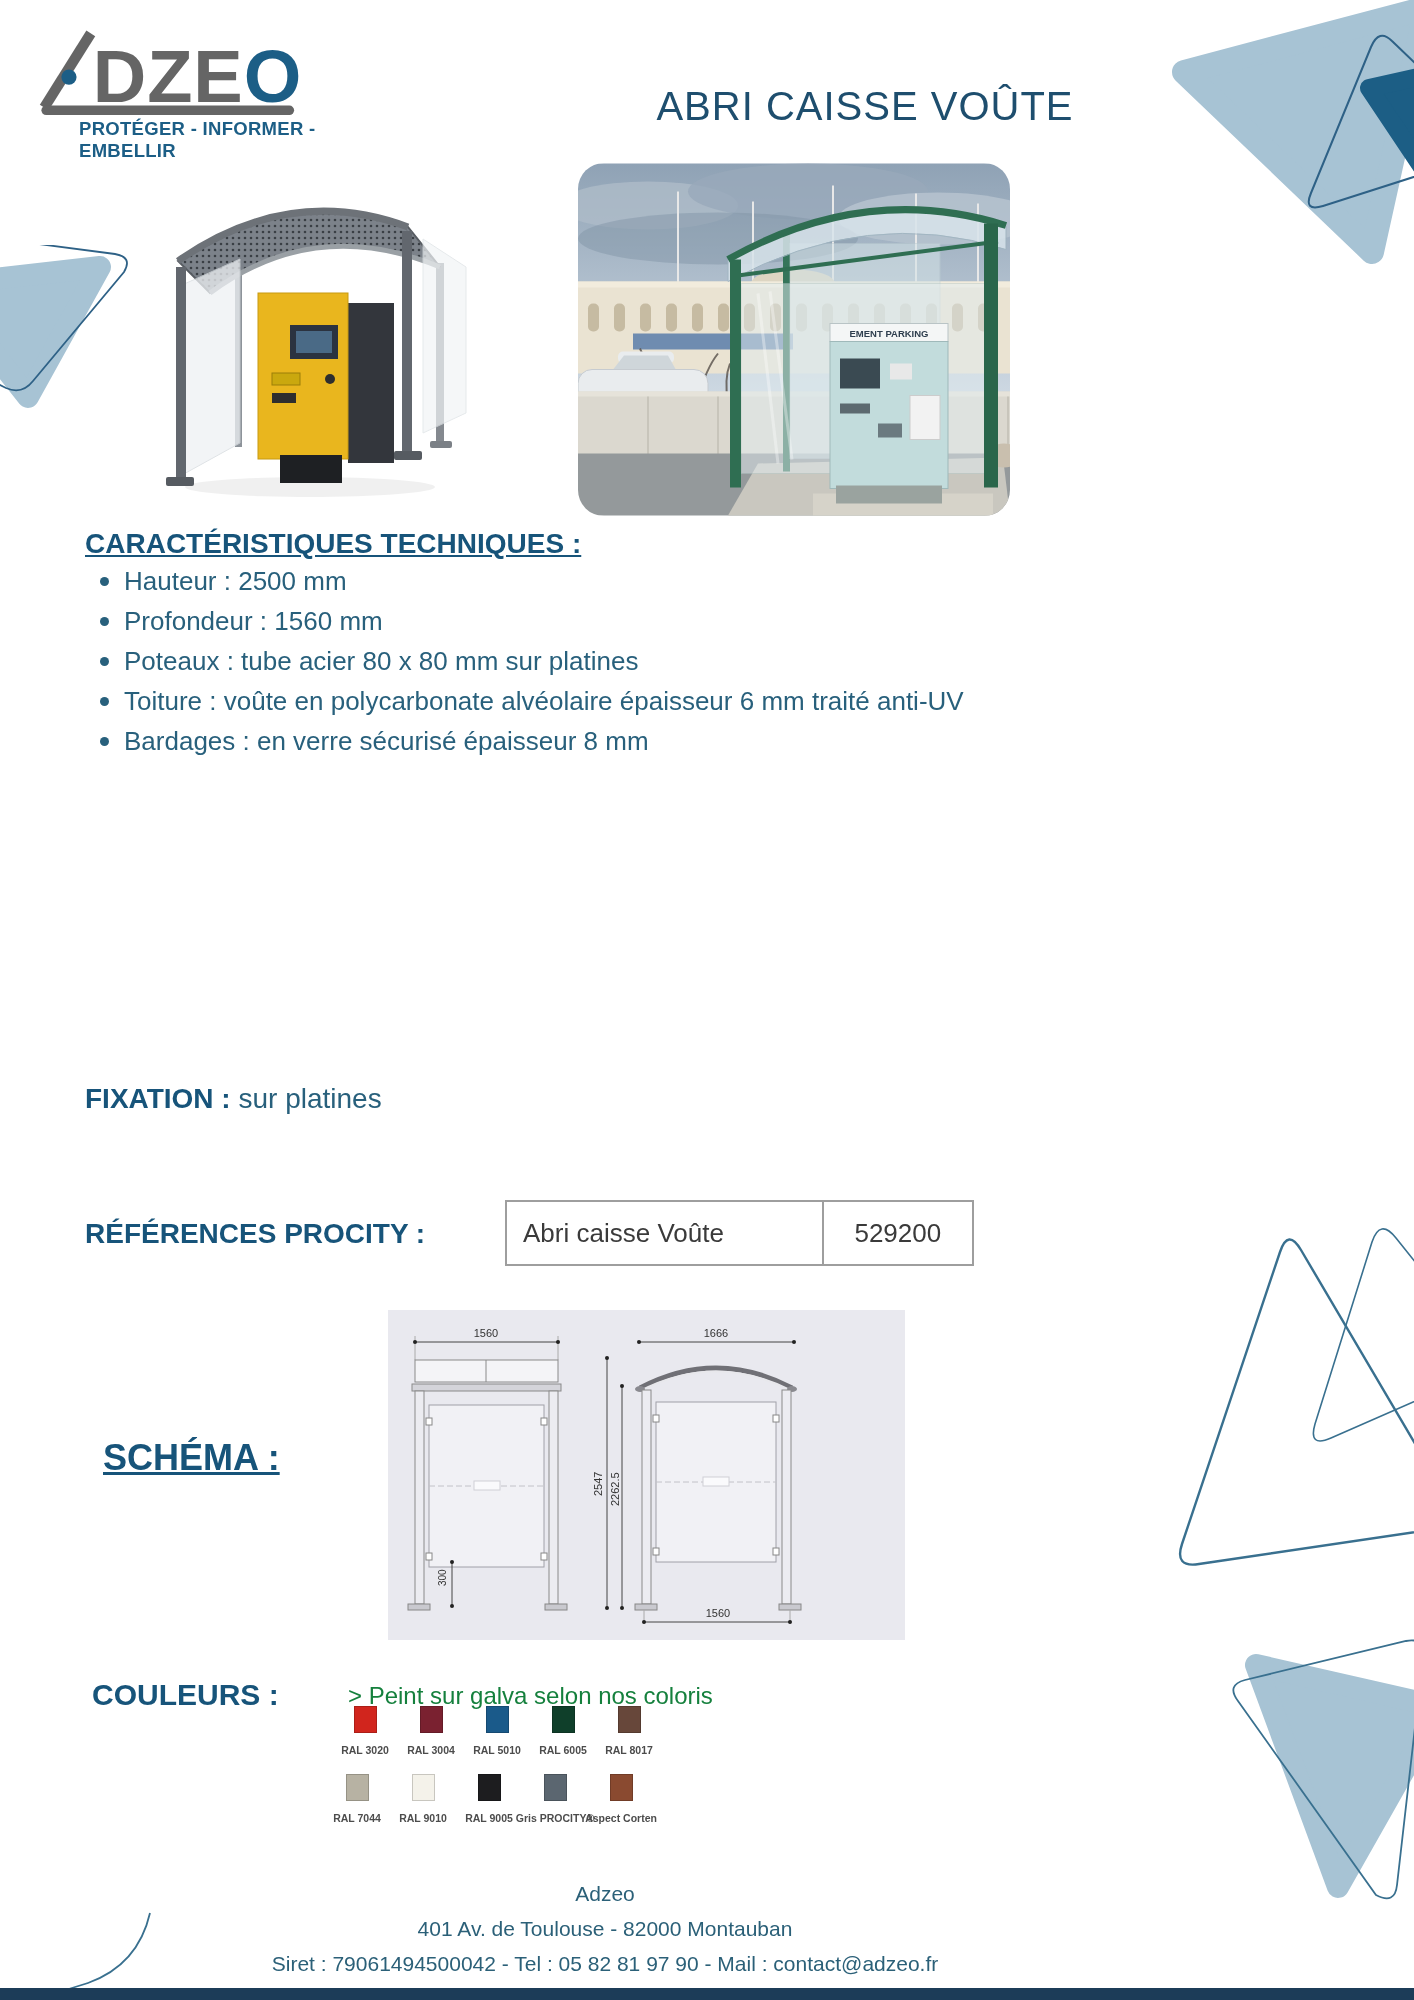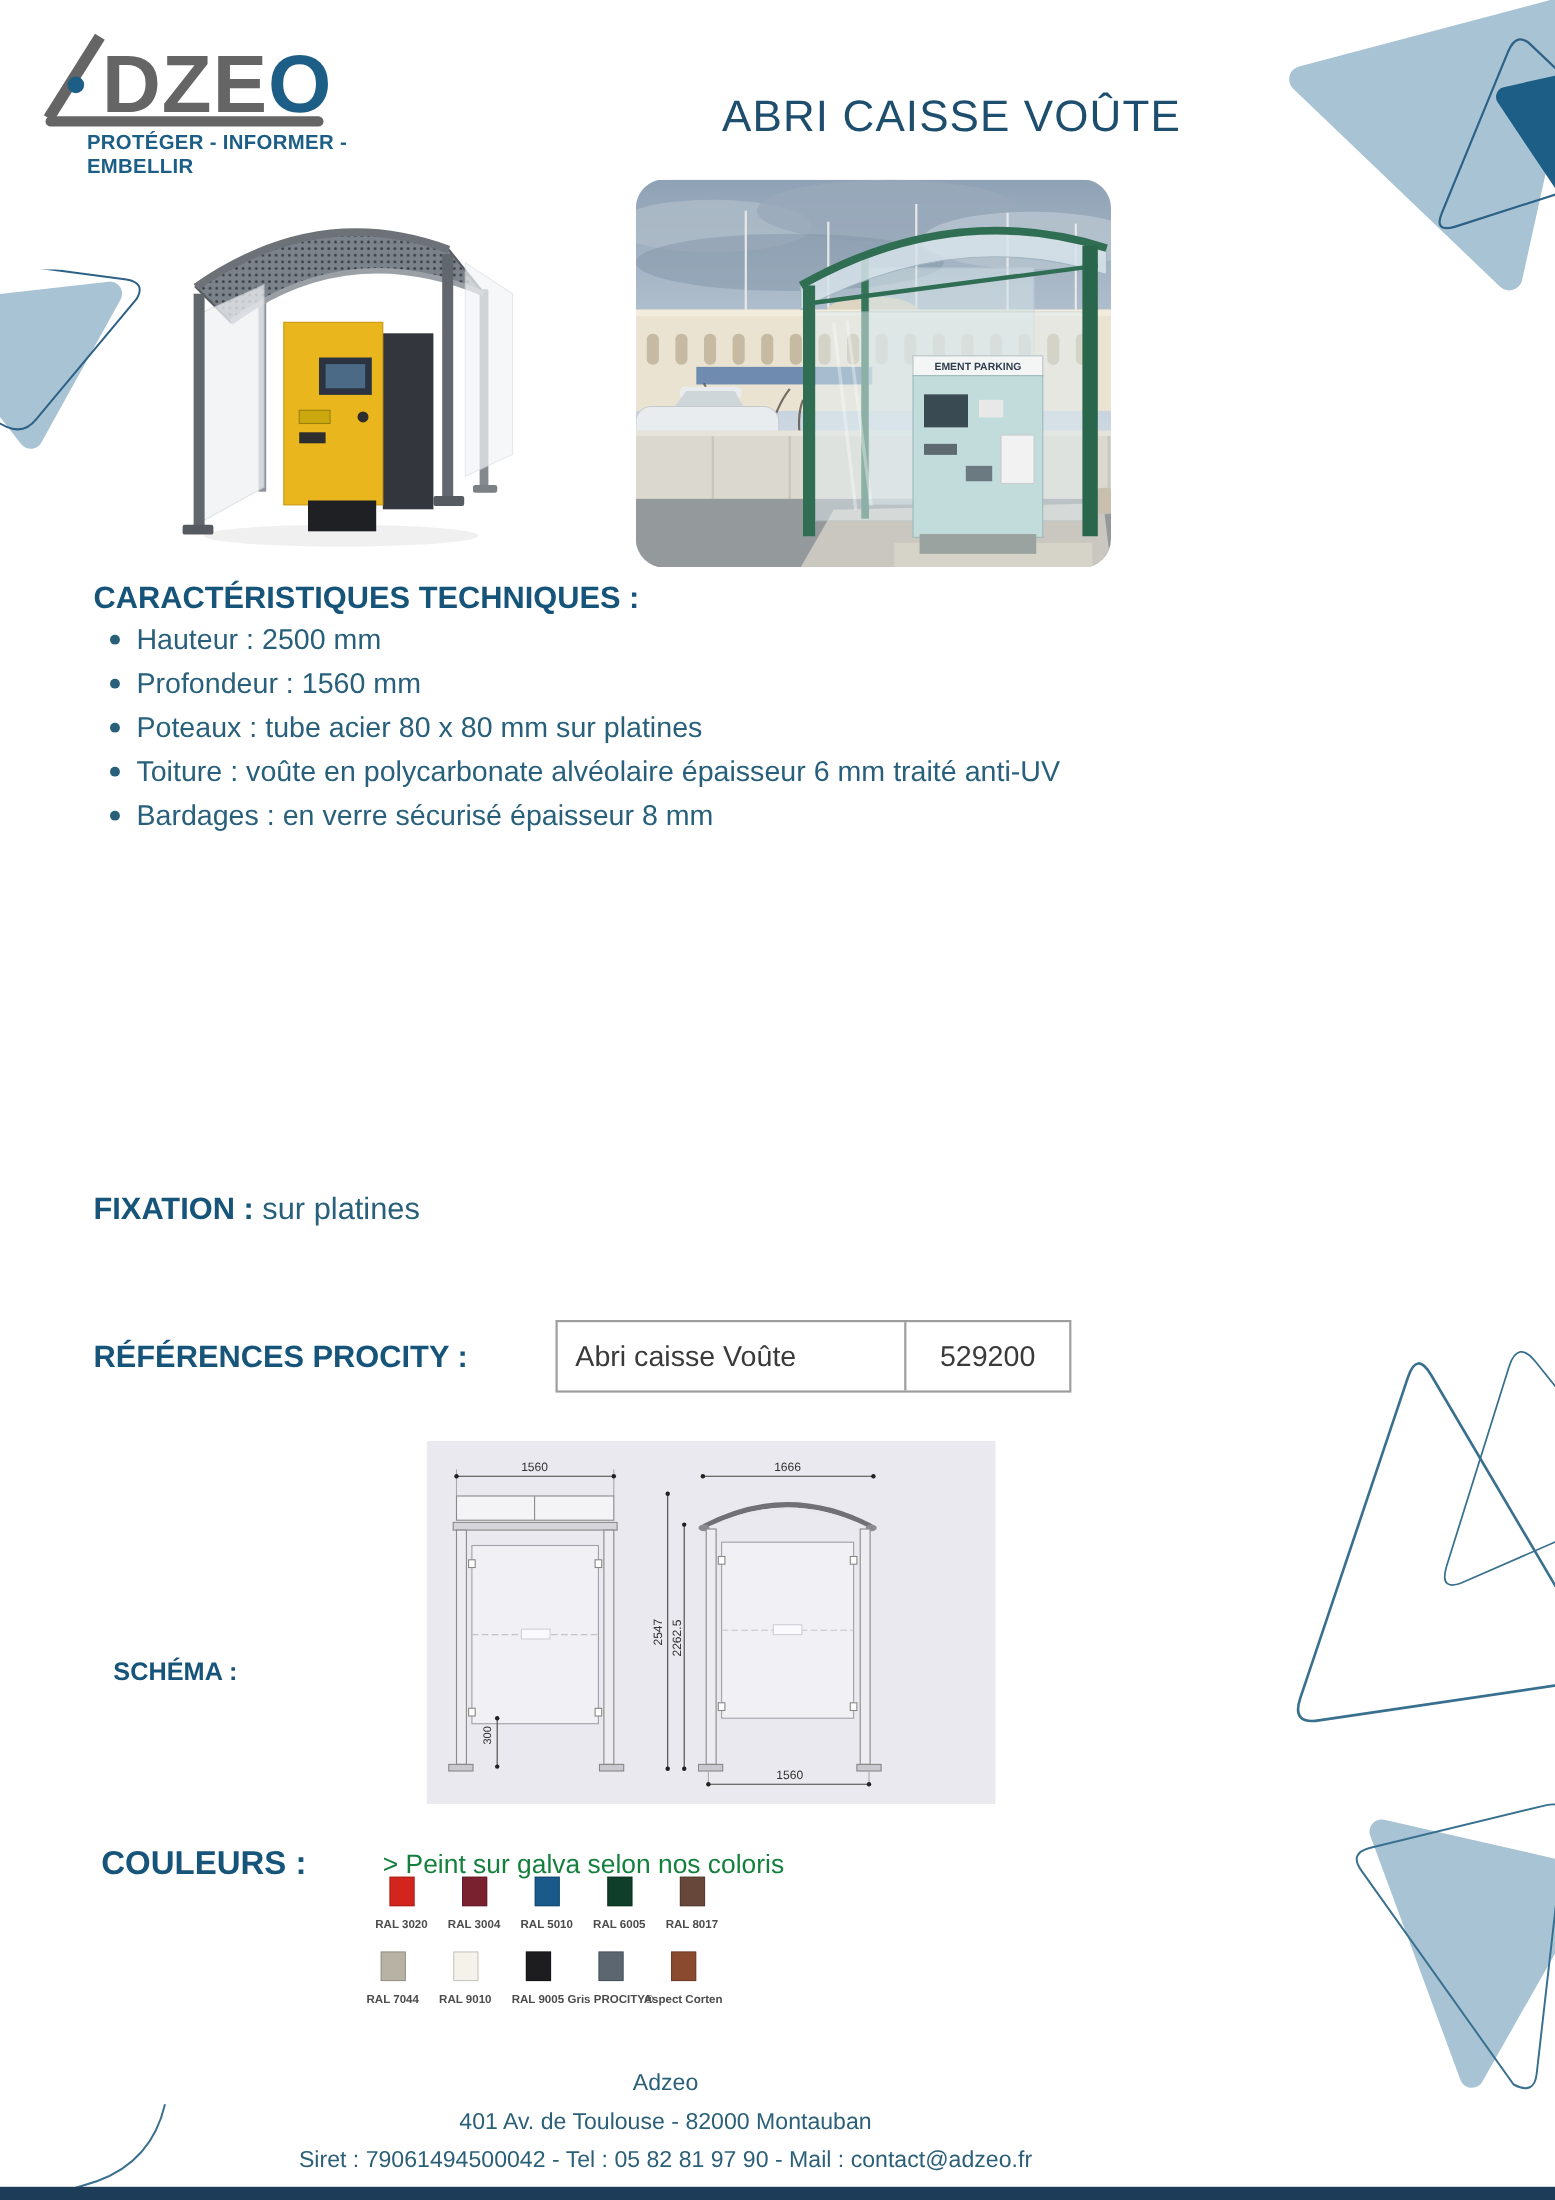--- a/index.html
+++ b/index.html
@@ -15,23 +15,23 @@
     position:absolute;left:31px;top:118px;width:300px;
     font-weight:bold;font-size:18.5px;letter-spacing:.3px;color:#1c5e86;margin-left:48px;
   }
   .doc-title{
     position:absolute;left:500px;top:84px;width:730px;text-align:center;
     font-size:40px;font-weight:400;color:#1e4e6e;letter-spacing:1px;
   }
 
   
   .sec-heading{position:absolute;font-weight:bold;color:#17547a;}
-  .h-char{left:85px;top:528px;font-size:28px;}
+  .h-char{left:85px;top:528px;font-size:28px;text-decoration:underline;}
   .h-ref {left:85px;top:1218px;font-size:28px;}
-  .h-schema{left:103px;top:1506px;font-size:23px;}
+  .h-schema{left:103px;top:1437px;font-size:36px;text-decoration:underline;}
   .h-couleurs{left:92px;top:1678px;font-size:30px;}
 
   .char-list{position:absolute;left:98px;top:568px;margin:0;padding:0;list-style:none;}
   .char-list li{
     position:relative;padding-left:26px;margin-bottom:13px;
     font-size:26px;line-height:27px;color:#28607c;
   }
   .char-list li::before{
     content:"";position:absolute;left:2px;top:9px;width:9px;height:9px;
     border-radius:50%;background:#28607c;

